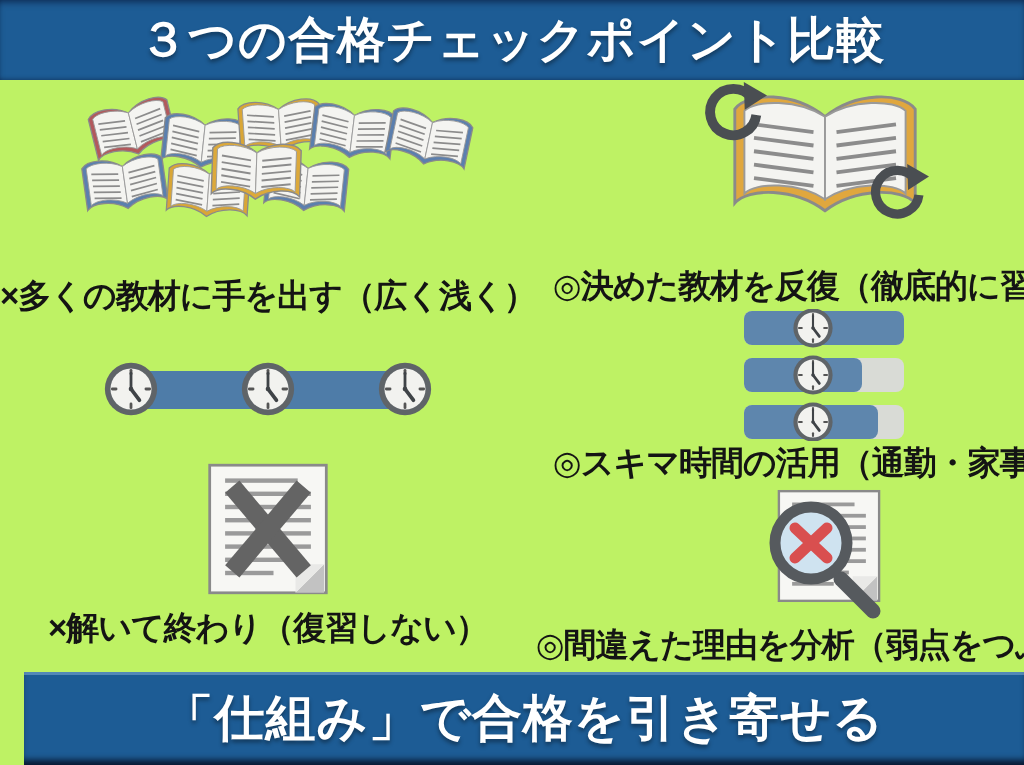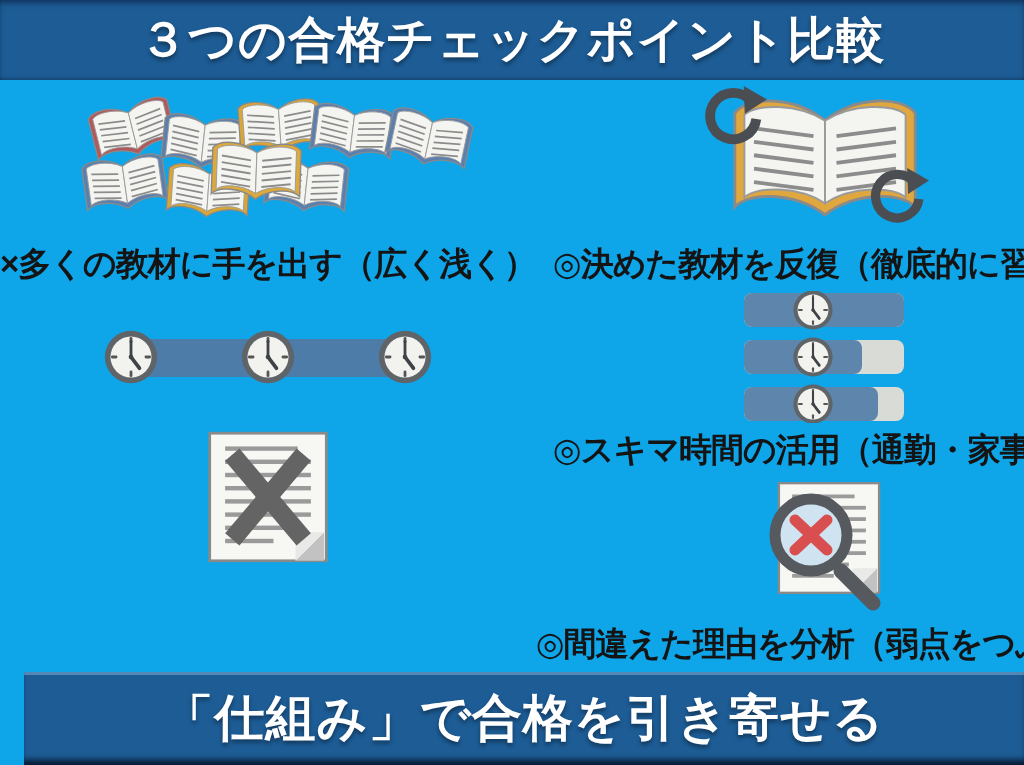--- a/index.html
+++ b/index.html
@@ -1,34 +1,34 @@
 <!DOCTYPE html>
 <html><head>
 <meta charset="utf-8">
 <style>
   html,body{margin:0;padding:0;}
   body{font-family:"Liberation Sans","DejaVu Sans",sans-serif;background:#222;}
-  .poster{position:relative;width:1024px;height:765px;overflow:hidden;background:#0ea5e9;}
+  .poster{position:relative;width:1024px;height:765px;overflow:hidden;background:#bef264;}
 
   
   .band{background:#1d5c95;color:#fff;display:flex;align-items:center;justify-content:center;}
   .band-header{height:80px;box-shadow:inset 0 5px 7px -3px rgba(0,0,25,.55), inset 0 -3px 4px -2px rgba(0,0,25,.35);}
   .band-footer{height:93px;box-shadow:inset 0 3px 0 rgba(150,190,225,.45), inset 0 -8px 6px -3px rgba(0,0,15,.75);margin-left:24px;}
   .band h1{margin:0;font-weight:800;letter-spacing:1px;text-shadow:0 3px 4px rgba(0,0,0,.4);}
   .band-header h1{font-size:48px;}
   .band-footer h1{font-size:50px;}
 
   
   .main{display:flex;height:592px;}
   .col{flex:1;display:flex;flex-direction:column;align-items:center;}
   .divider{width:10px;background:#2766a1;}
 
   .slot{display:flex;align-items:center;justify-content:center;width:100%;}
   .slot-1{height:160px;} .slot-2{height:138px;} .slot-3{height:142px;}
-  .cap-1{height:48px;} .cap-2{height:48px;} .cap-3{height:56px;}
+  .cap-1{height:48px;margin-top:32px;} .cap-2{height:48px;} .cap-3{height:56px;}
   .caption{display:flex;align-items:center;justify-content:center;width:100%;
            font-size:33px;font-weight:800;color:#141414;white-space:nowrap;letter-spacing:-1px;}
   svg{display:block;}
 </style>
 </head>
 <body>
 
 <svg width="0" height="0" style="position:absolute" aria-hidden="true">
   <defs>
     <symbol id="openbook" viewBox="0 0 100 74">
@@ -124,20 +124,21 @@
 
       <div class="slot slot-3">
         <svg width="126" height="132" viewBox="0 0 110 120">
           <use href="#docpage" width="110" height="120"></use>
           <g stroke="#646464" stroke-width="17" stroke-linecap="square">
             <line x1="28" y1="28" x2="82" y2="92"></line>
             <line x1="82" y1="28" x2="28" y2="92"></line>
           </g>
         </svg>
       </div>
+      <div class="caption cap-3">×解いて終わり（復習しない）</div>
 
     </section>
 
     <div class="divider"></div>
 
     <section class="col">
 
       <div class="slot slot-1">
         <svg width="250" height="152" viewBox="0 0 250 152">
           <use href="#openbook" width="192" height="142" style="color:#e0a73e" x="30" y="6"></use>

